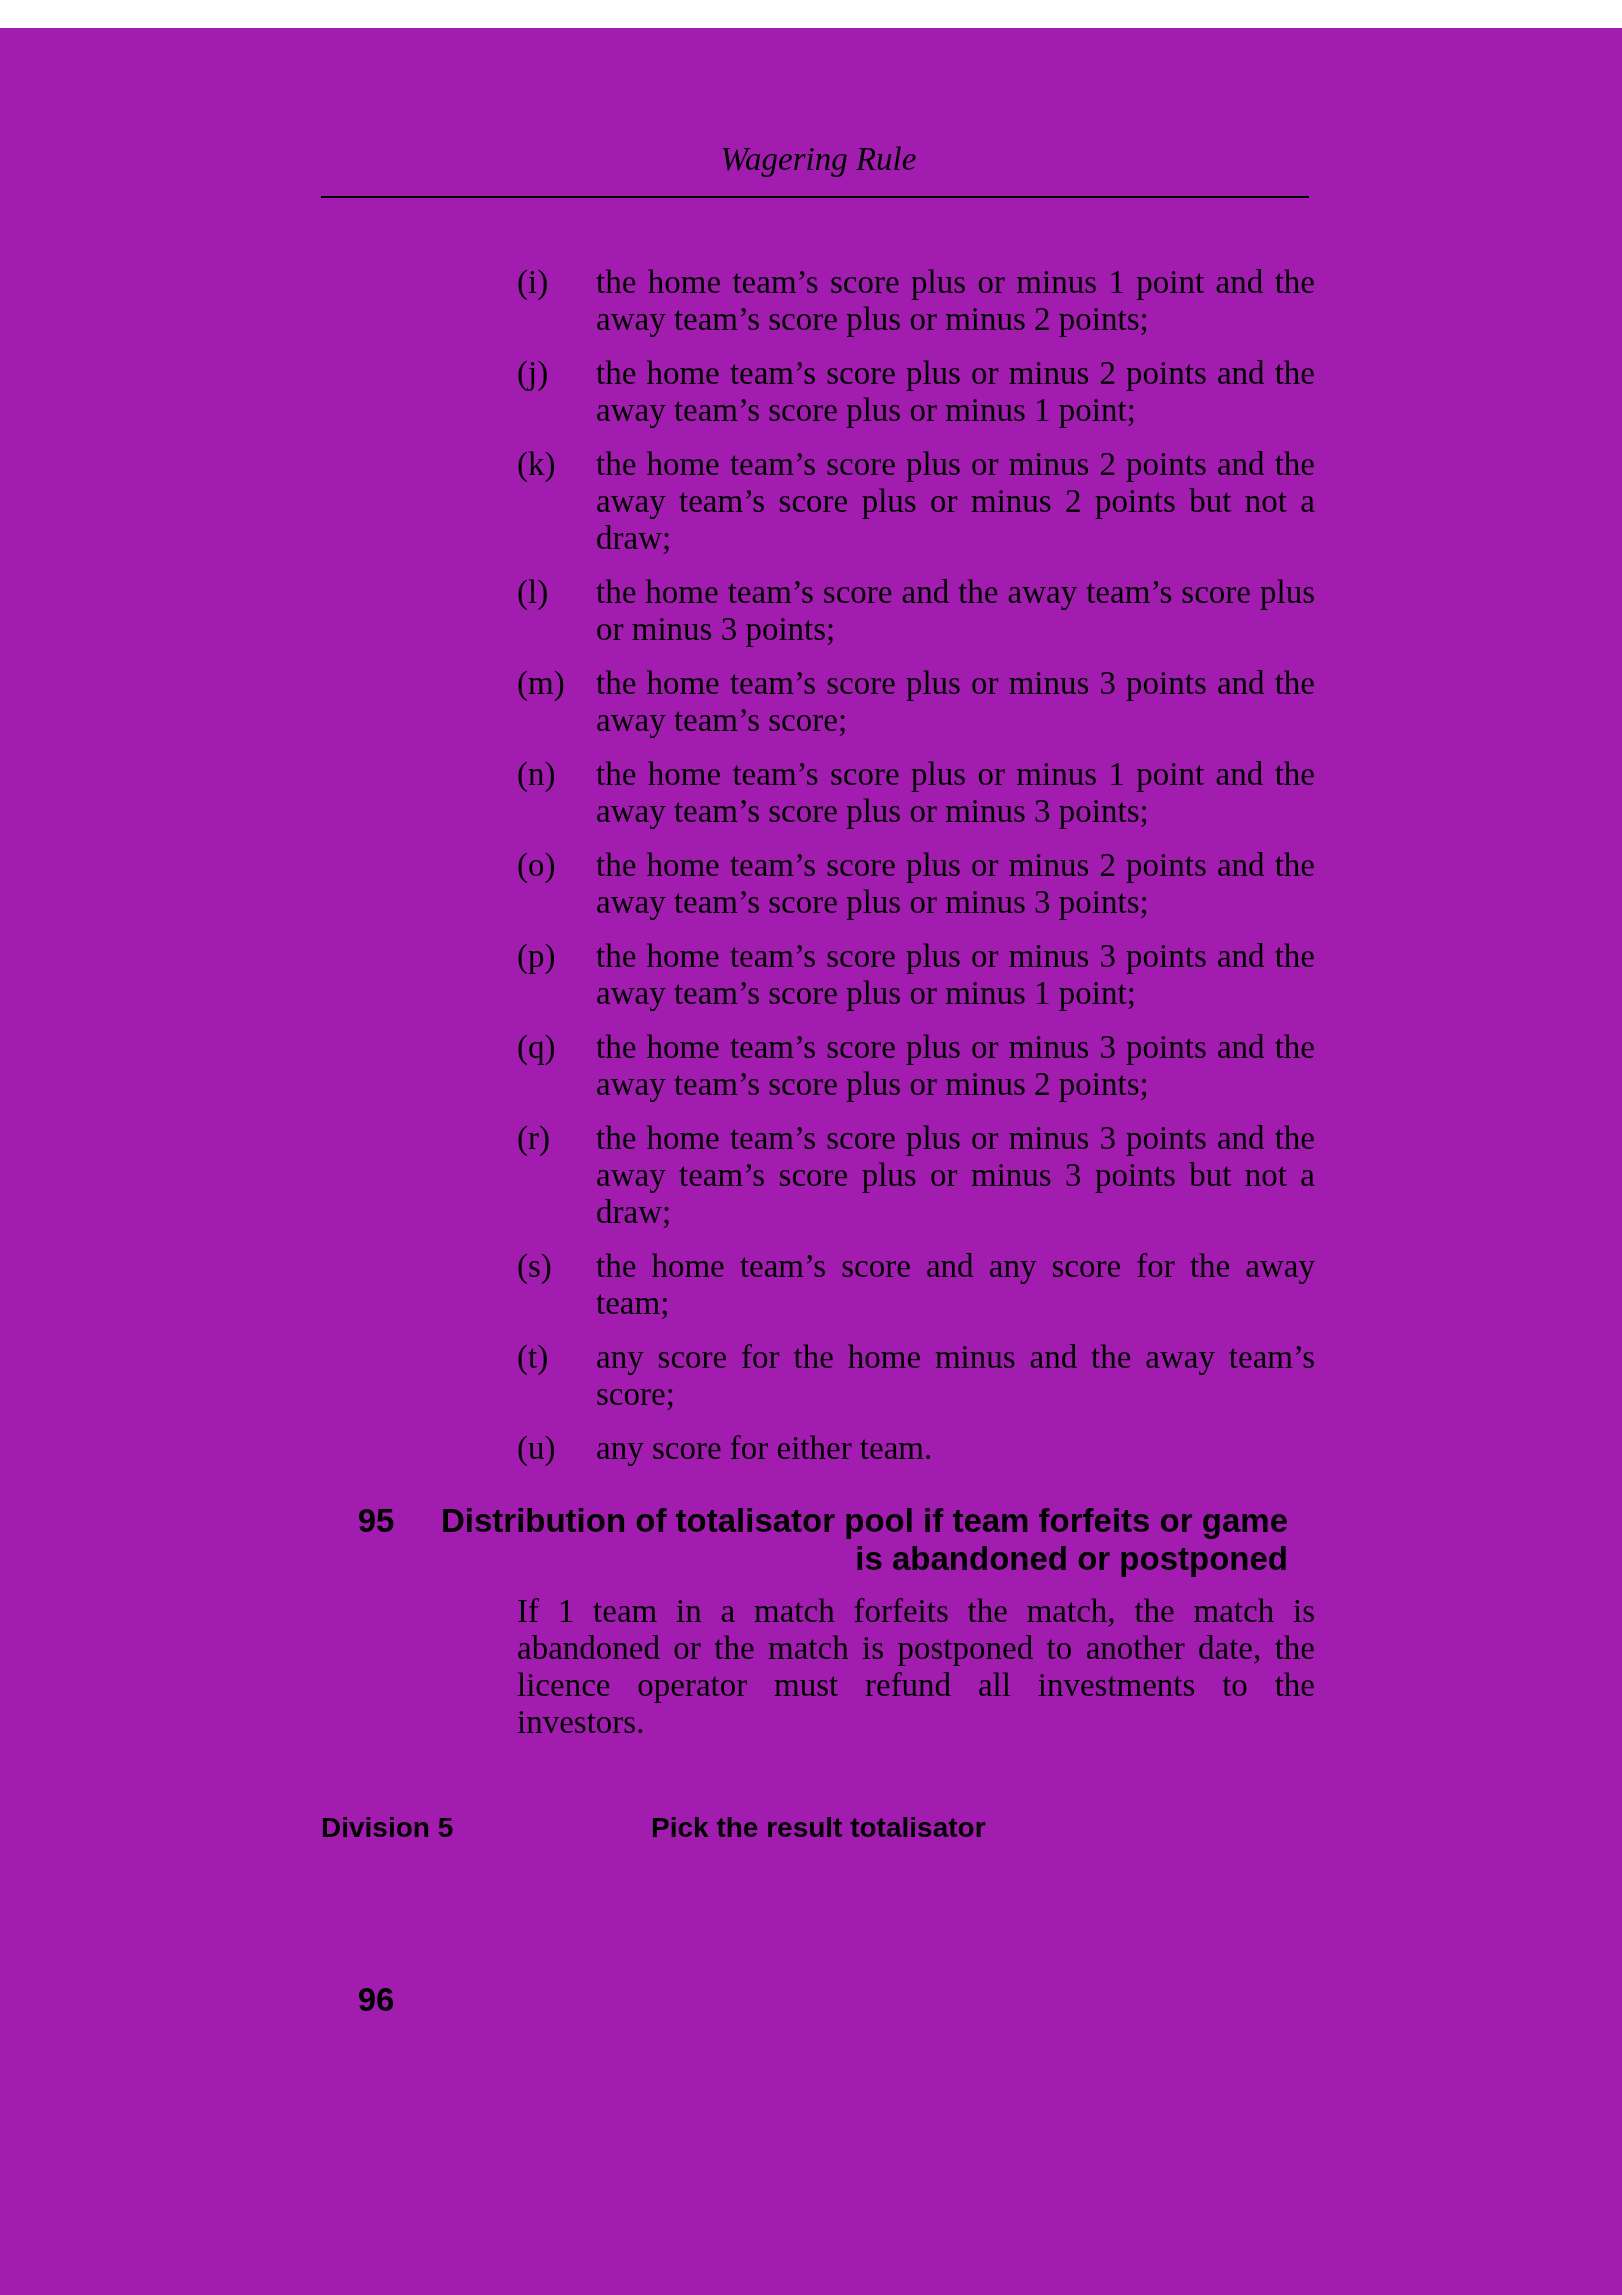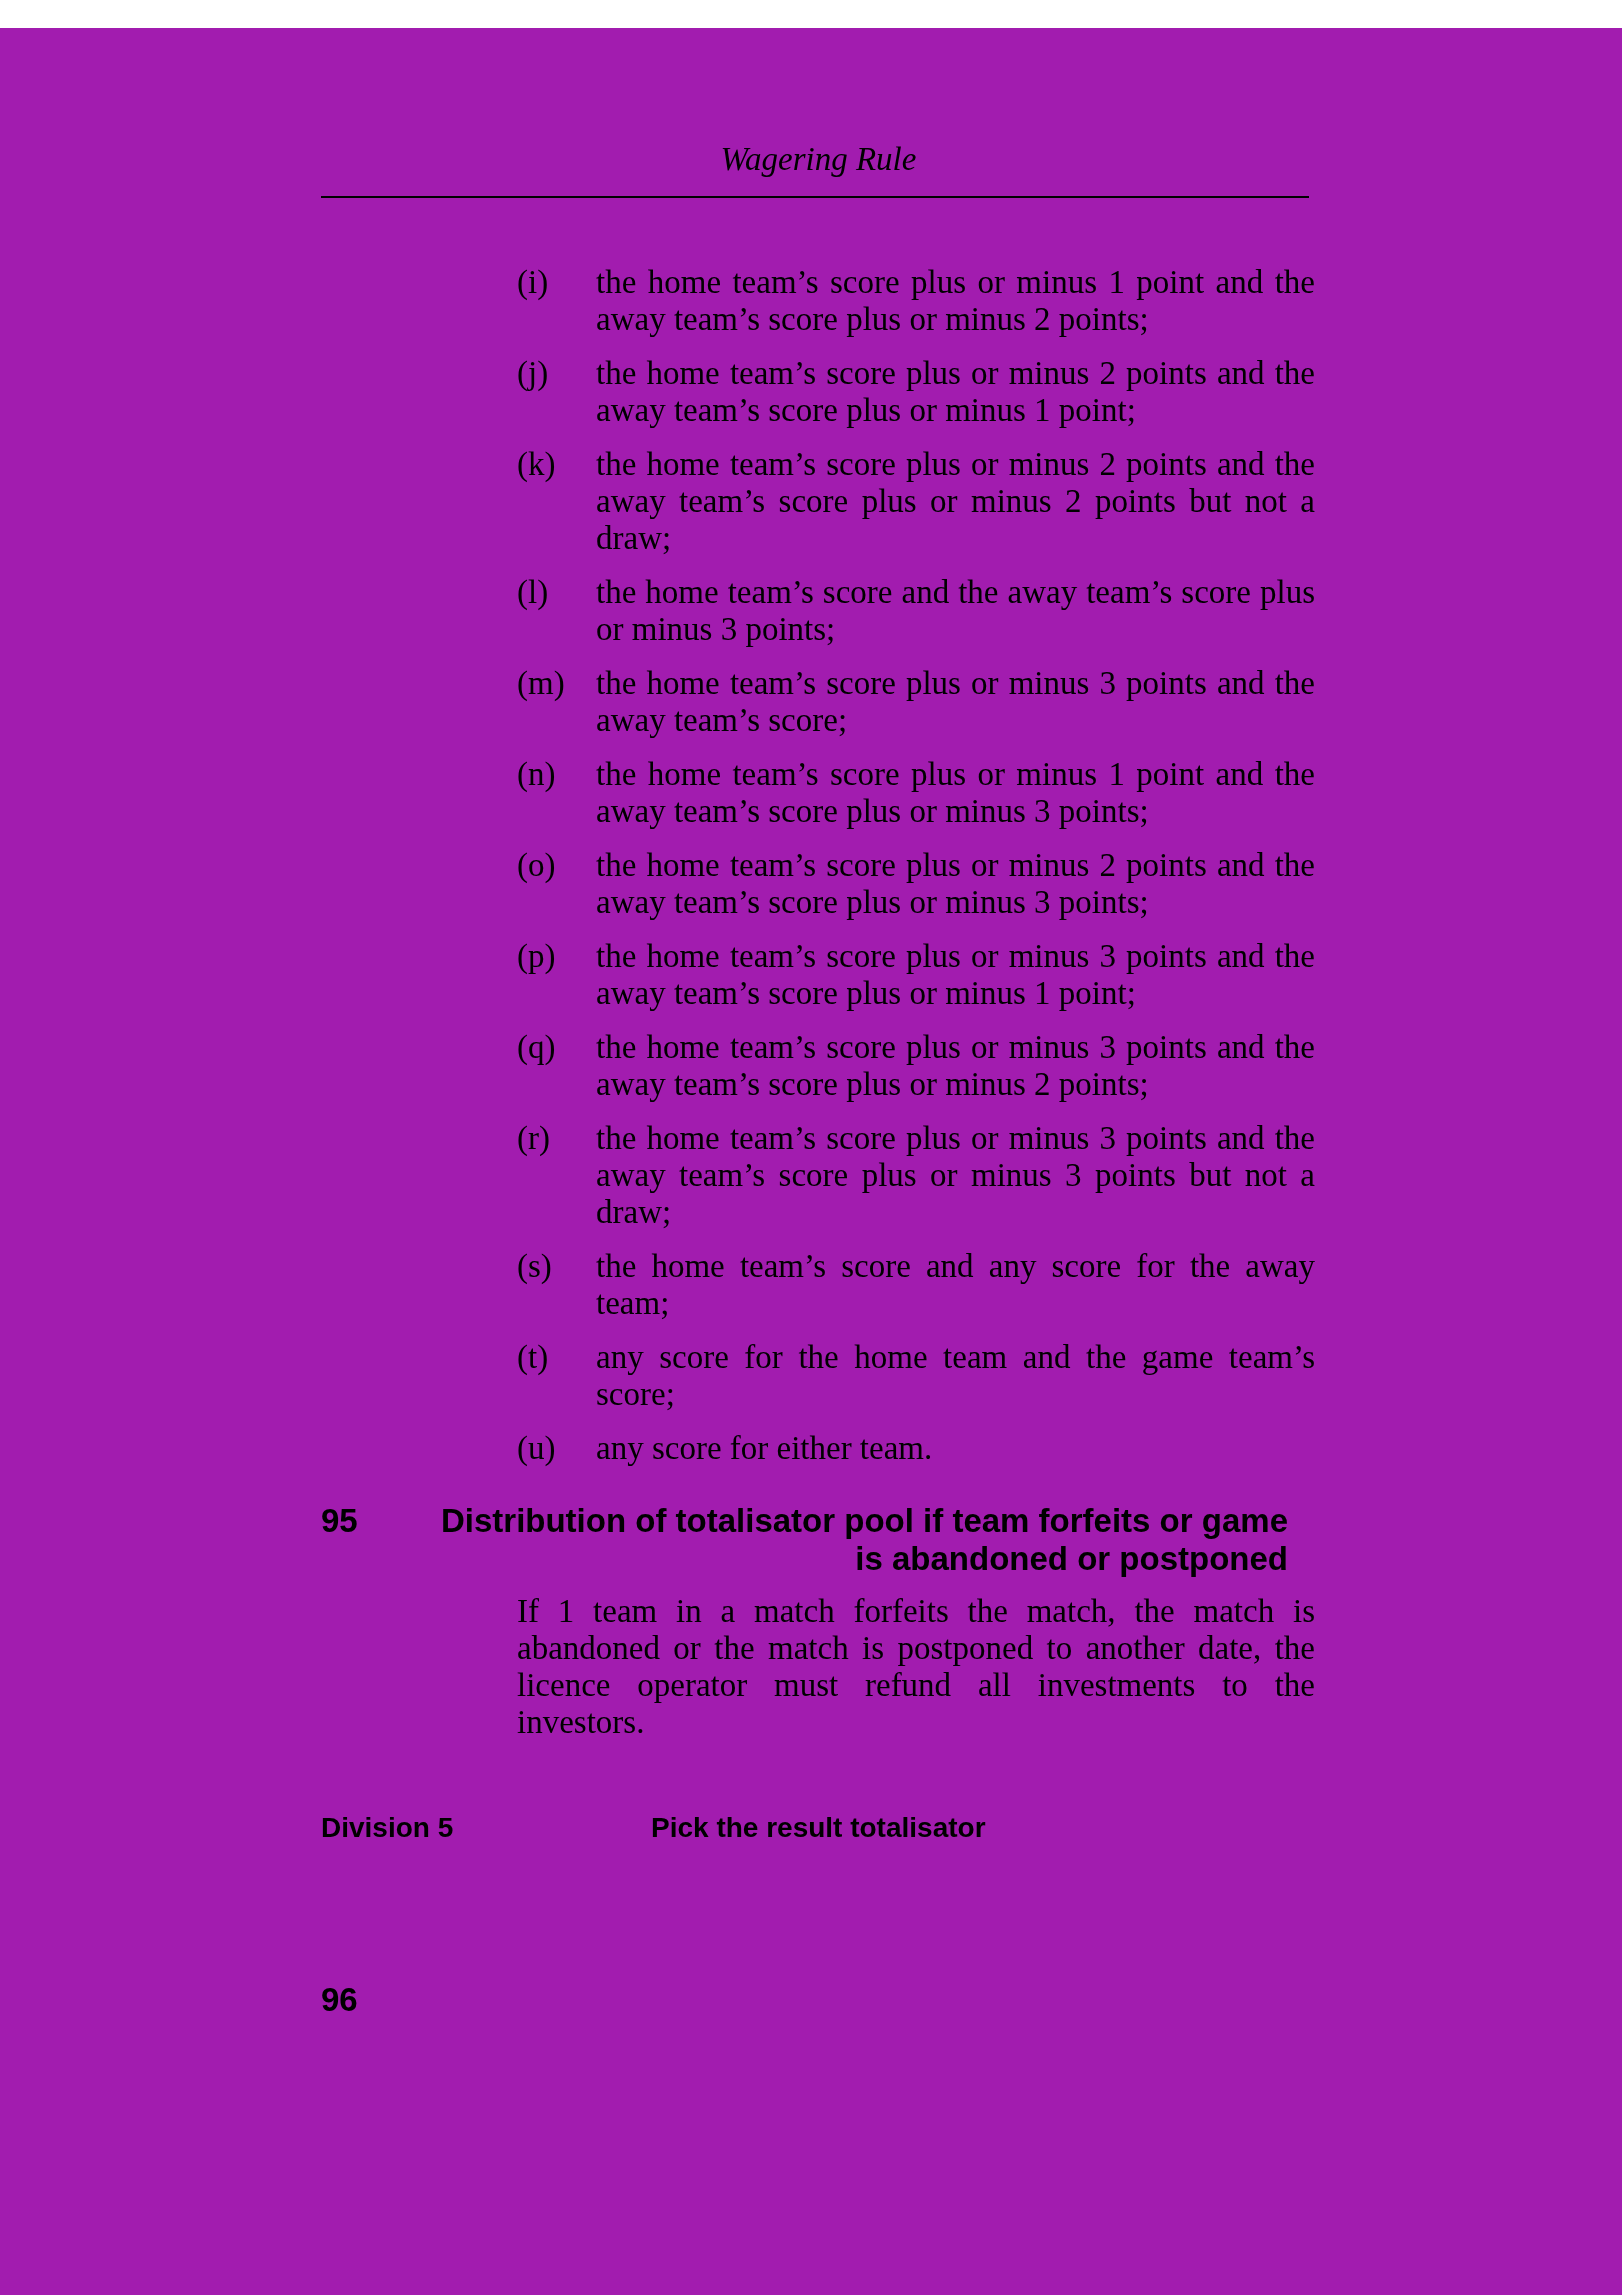--- a/index.html
+++ b/index.html
@@ -61,20 +61,21 @@
     display: flex;
     font-family: "Liberation Sans", "DejaVu Sans", sans-serif;
     font-weight: bold;
     font-size: 33px;
     line-height: 38px;
   }
   .sec-head.sec95 { margin-top: 35px; }
   .sec-num {
     flex: 0 0 110px;
     width: 110px;
+    text-align: center;
   }
   .sec-title {
     width: 857px;
     text-align: right;
   }
   .sec-body {
     width: 798px;
     margin: 15.7px 0 0 196px;
     text-align: justify;
     font-size: 33px;
@@ -145,21 +146,21 @@
     <li class="item">
       <span class="lbl">(r)</span>
       <span class="txt">the home team’s score plus or minus 3 points and the away team’s score plus or minus 3 points but not a draw;</span>
     </li>
     <li class="item">
       <span class="lbl">(s)</span>
       <span class="txt">the home team’s score and any score for the away team;</span>
     </li>
     <li class="item">
       <span class="lbl">(t)</span>
-      <span class="txt">any score for the home team and the game team’s score;</span>
+      <span class="txt">any score for the home minus and the away team’s score;</span>
     </li>
     <li class="item">
       <span class="lbl">(u)</span>
       <span class="txt">any score for either team.</span>
     </li>
   </ol>
 
   <div class="section">
     <div class="sec-head sec95">
       <span class="sec-num">95</span>

